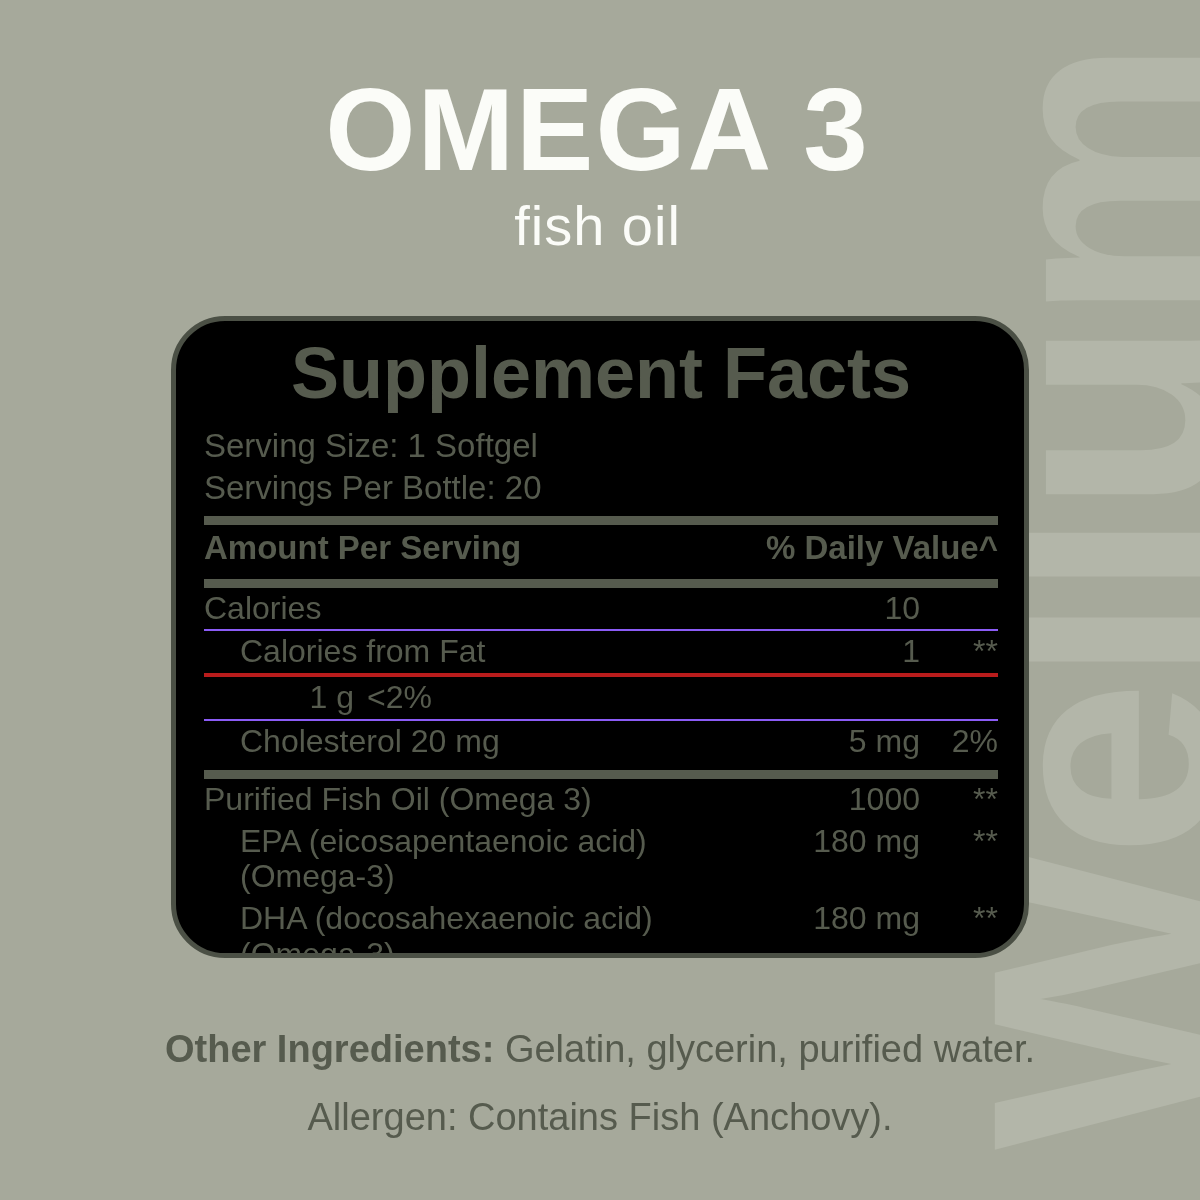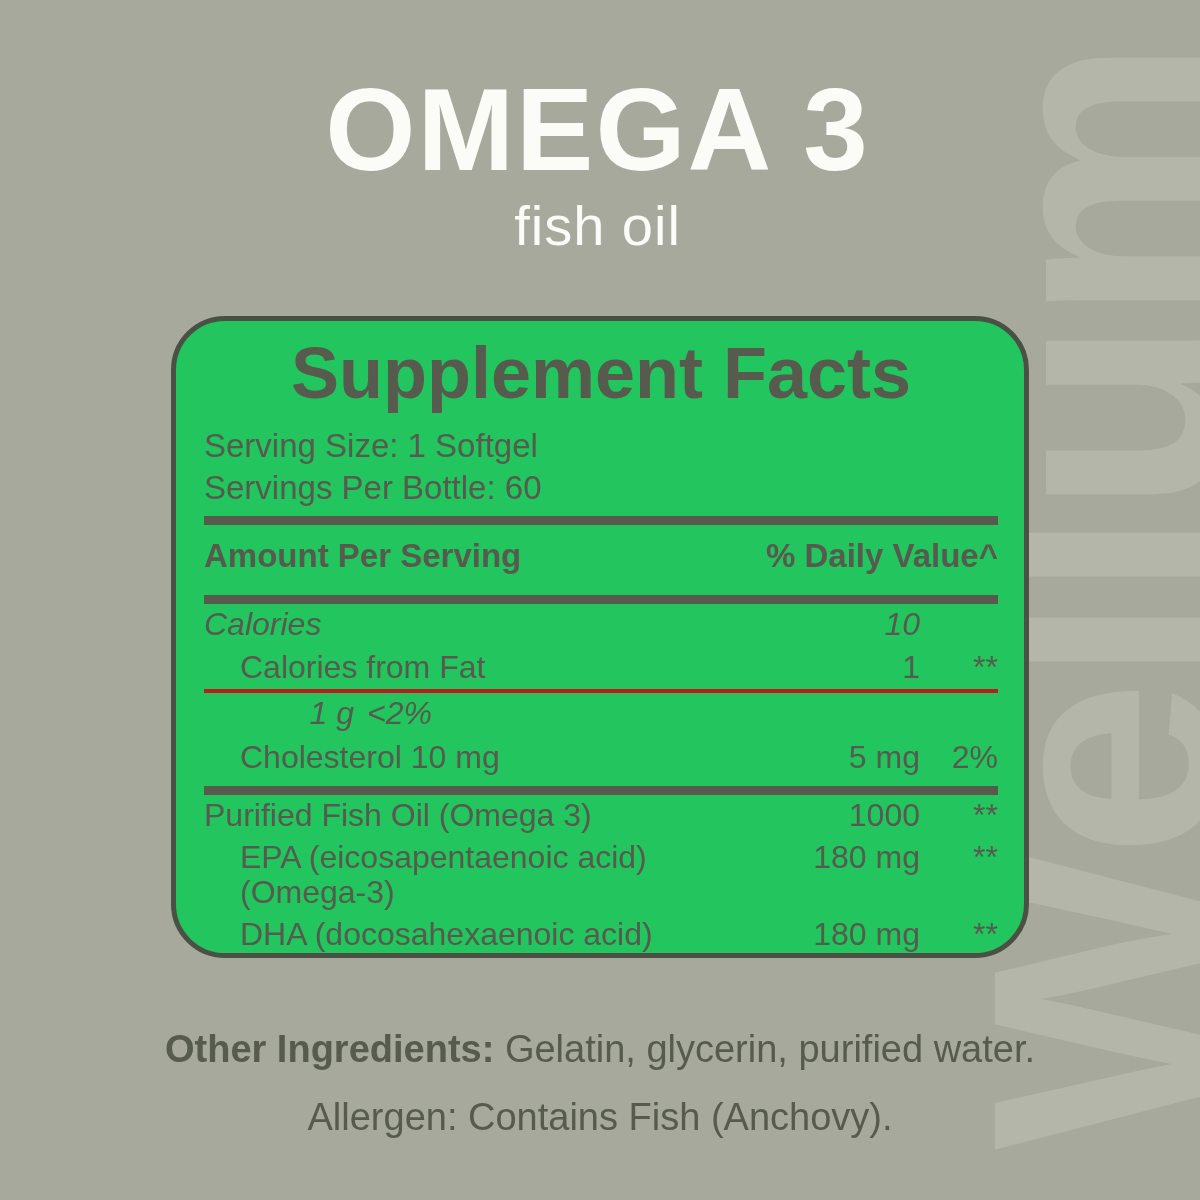--- a/index.html
+++ b/index.html
@@ -31,21 +31,21 @@
   .title{
     font-size:116px; font-weight:700; line-height:1.0; letter-spacing:2px;
   }
   .subtitle{
     font-size:56px; font-weight:400; line-height:1.0; margin-top:10px; letter-spacing:1px;
   }
   .card{
     position:absolute; left:171px; top:316px;
     width:858px; height:642px;
     box-sizing:border-box;
-    background:#22c55e;
+    background:#000000;
     border:5px solid #4b5045;
     border-radius:54px;
     padding:14px 26px 0 28px;
     overflow:hidden;
   }
   .sf-title{
     text-align:center;
     font-size:72px; font-weight:700; line-height:1.08;
     color:#565b4e;
     margin-bottom:12px;
@@ -54,27 +54,27 @@
     font-size:33px; line-height:1.27;
   }
   .bar{
     height:9px; background:#565b4e; margin-top:7px;
   }
   .row{
     display:flex; align-items:baseline;
     font-size:32px; line-height:1.12;
     padding:3px 0;
   }
-  .thead{ font-weight:700; font-size:33px; padding:13px 0; }
+  .thead{ font-weight:700; font-size:33px; padding:5px 0; }
   .thead .dvh{ margin-left:auto; text-align:right; }
   .name{ flex:1 1 auto; }
   .row.indent .name{ padding-left:36px; }
   .amount{ flex:0 0 150px; text-align:right; white-space:nowrap; }
   .dv{ flex:0 0 78px; text-align:right; white-space:nowrap; }
-  .sep-thin{ border-bottom:2px solid #22c55e;font-style:italic; }
+  .sep-thin{ border-bottom:2px solid #8b5cf6; }
   .sep-med{ border-bottom:4px solid #b91c1c; }
   .footer{
     position:absolute; top:1028px; left:0; width:1200px;
     text-align:center; color:#565b4e;
     font-size:38px; line-height:1.15;
   }
   .footer .line2{ margin-top:24px; }
   .bold{ font-weight:700; }
 </style>
 </head>
@@ -86,21 +86,21 @@
 
   <div class="title-block">
     <div class="title">OMEGA 3</div>
     <div class="subtitle">fish oil</div>
   </div>
 
   <div class="card">
     <div class="sf-title">Supplement Facts</div>
 
     <div class="serving">Serving Size: 1 Softgel</div>
-    <div class="serving">Servings Per Bottle: 60</div>
+    <div class="serving">Servings Per Bottle: 20</div>
 
     <div class="bar"></div>
 
     <div class="row thead">
       <span class="name">Amount Per Serving</span>
       <span class="dvh">% Daily Value^</span>
     </div>
 
     <div class="bar"></div>
 
@@ -115,21 +115,21 @@
       <span class="amount">1</span>
       <span class="dv">**</span>
     </div>
 
     <div class="row sep-thin">
       <span class="amount">1 g</span>
       <span class="dv">&lt;2%</span>
     </div>
 
     <div class="row indent">
-      <span class="name">Cholesterol 10 mg</span>
+      <span class="name">Cholesterol 20 mg</span>
       <span class="amount">5 mg</span>
       <span class="dv">2%</span>
     </div>
 
     <div class="bar"></div>
 
     <div class="row">
       <span class="name">Purified Fish Oil (Omega 3)</span>
       <span class="amount">1000</span>
       <span class="dv">**</span>

